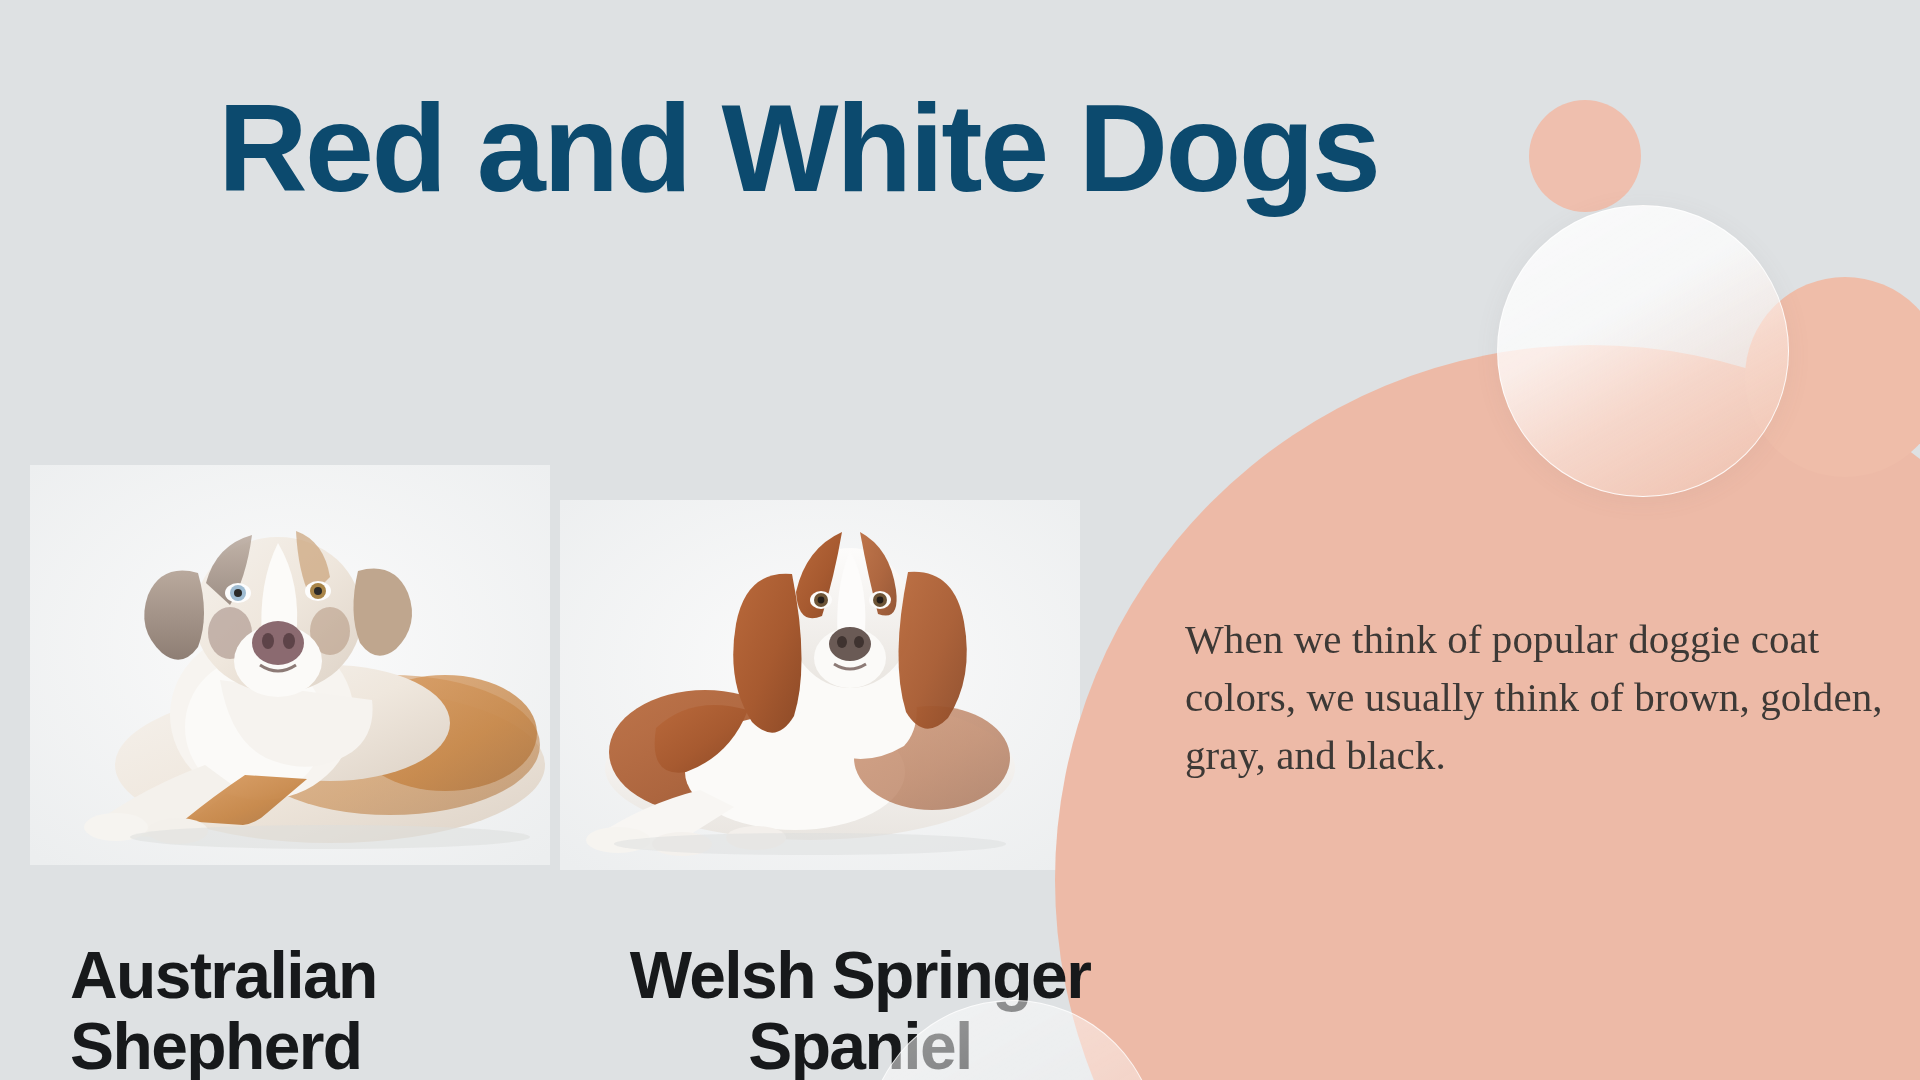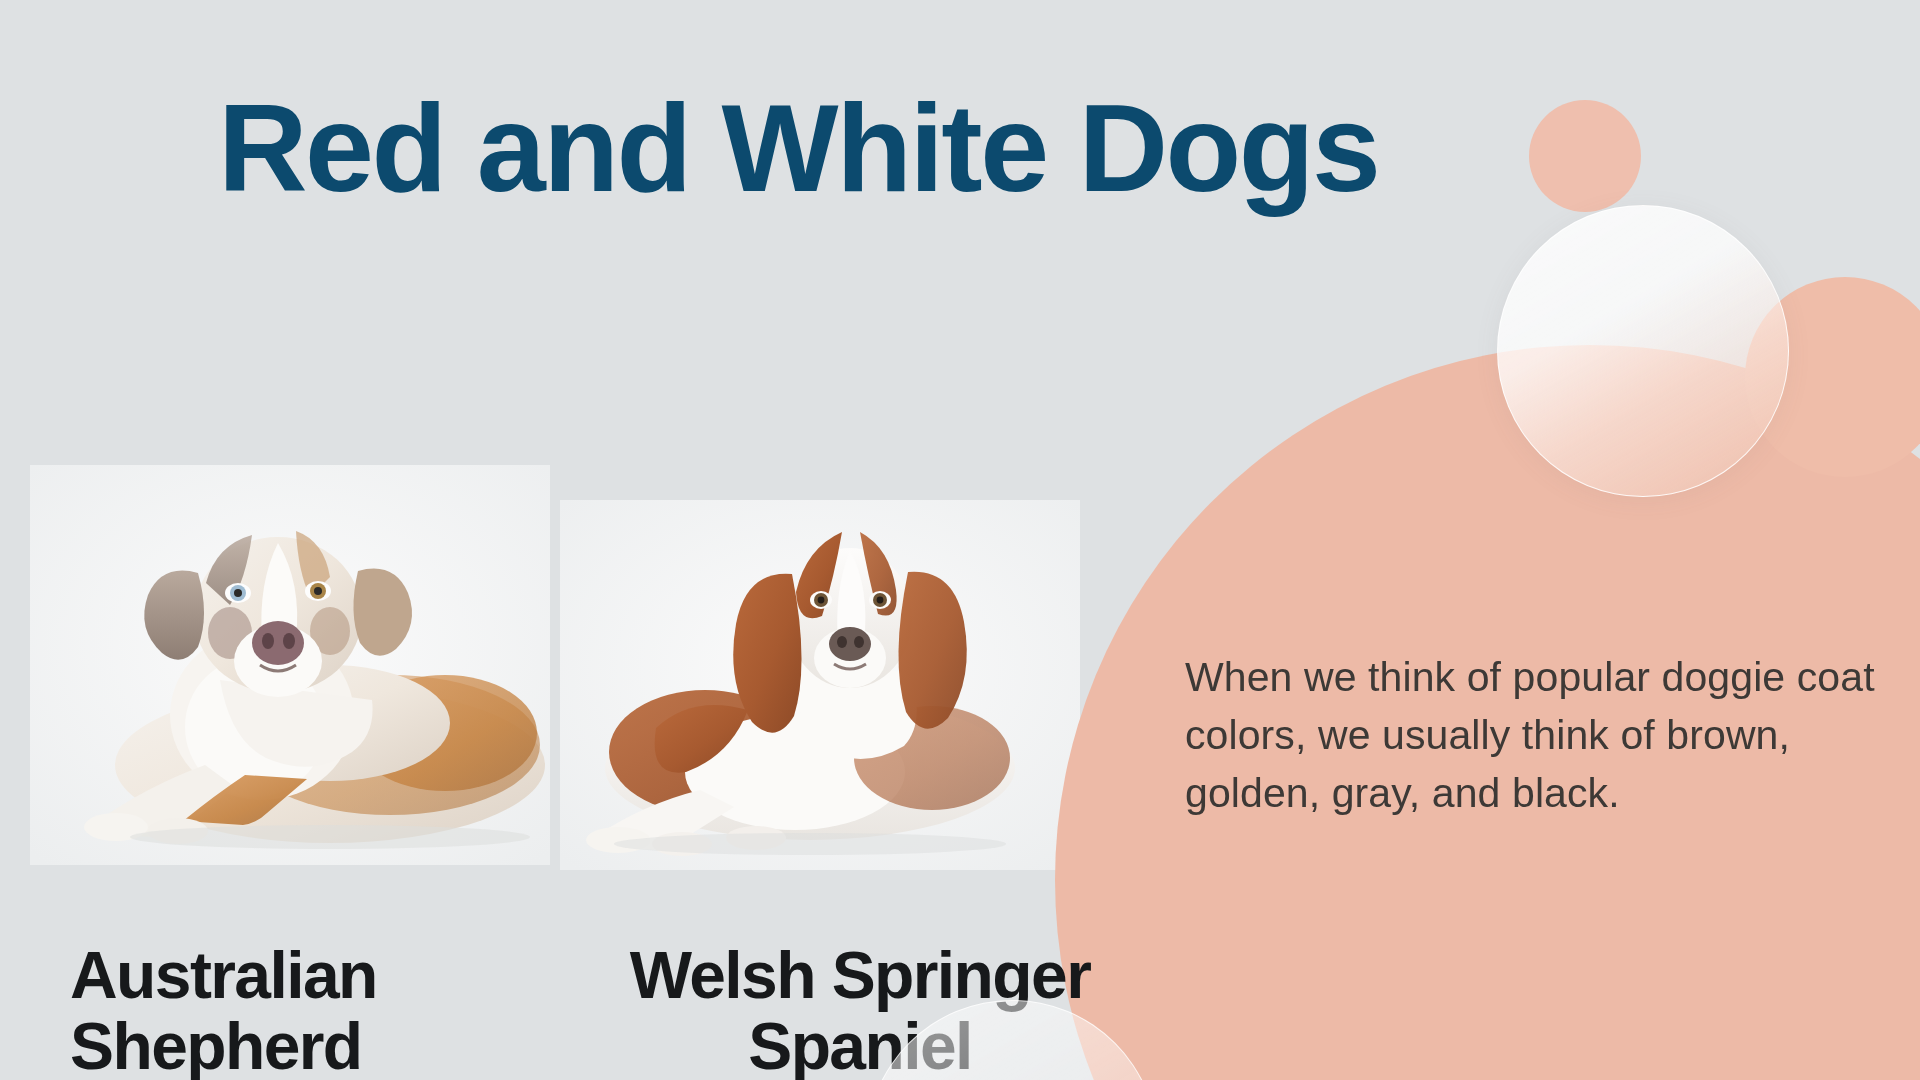--- a/index.html
+++ b/index.html
@@ -121,24 +121,24 @@
                 rgba(255,255,255,0.58) 0%,
                 rgba(255,255,255,0.42) 45%,
                 rgba(248,226,218,0.34) 100%);
     border: 1.5px solid rgba(255,255,255,0.75);
   }
 
   
   #body-text {
     position: absolute;
     left: 1185px;
-    top: 648px;
+    top: 610px;
     width: 700px;
     z-index: 8;
-    font-family: Liberation Sans, sans-serif;
+    font-family: Liberation Serif, serif;
     font-weight: 300;
     font-size: 41px;
     line-height: 1.42;
     letter-spacing: 0.1px;
     color: #3d3936;
   }
 </style>
 </head>
 <body>
 

